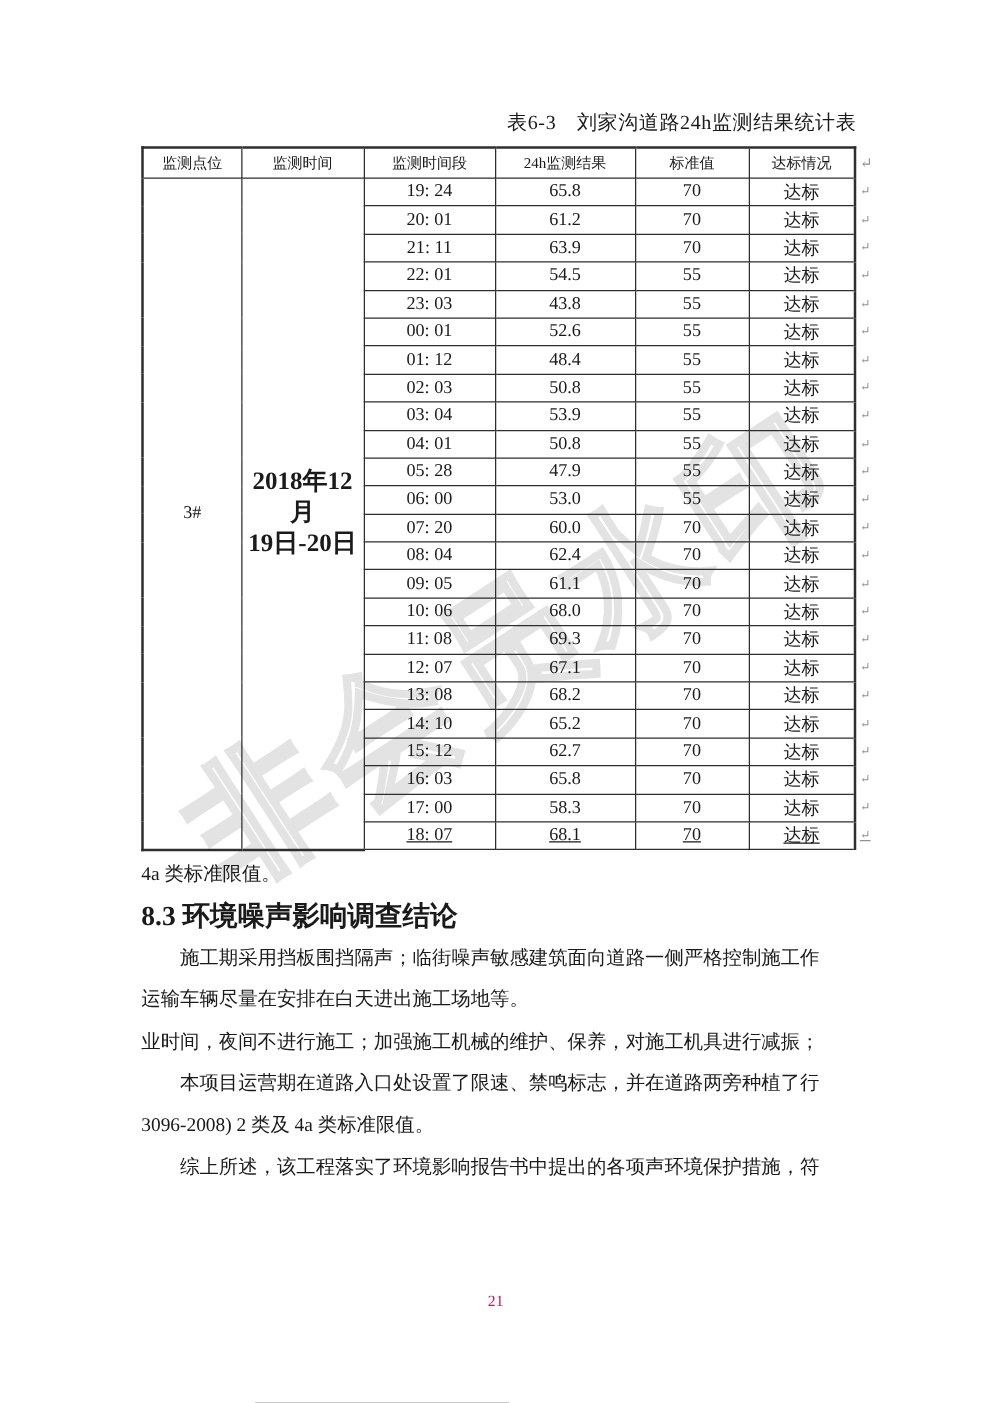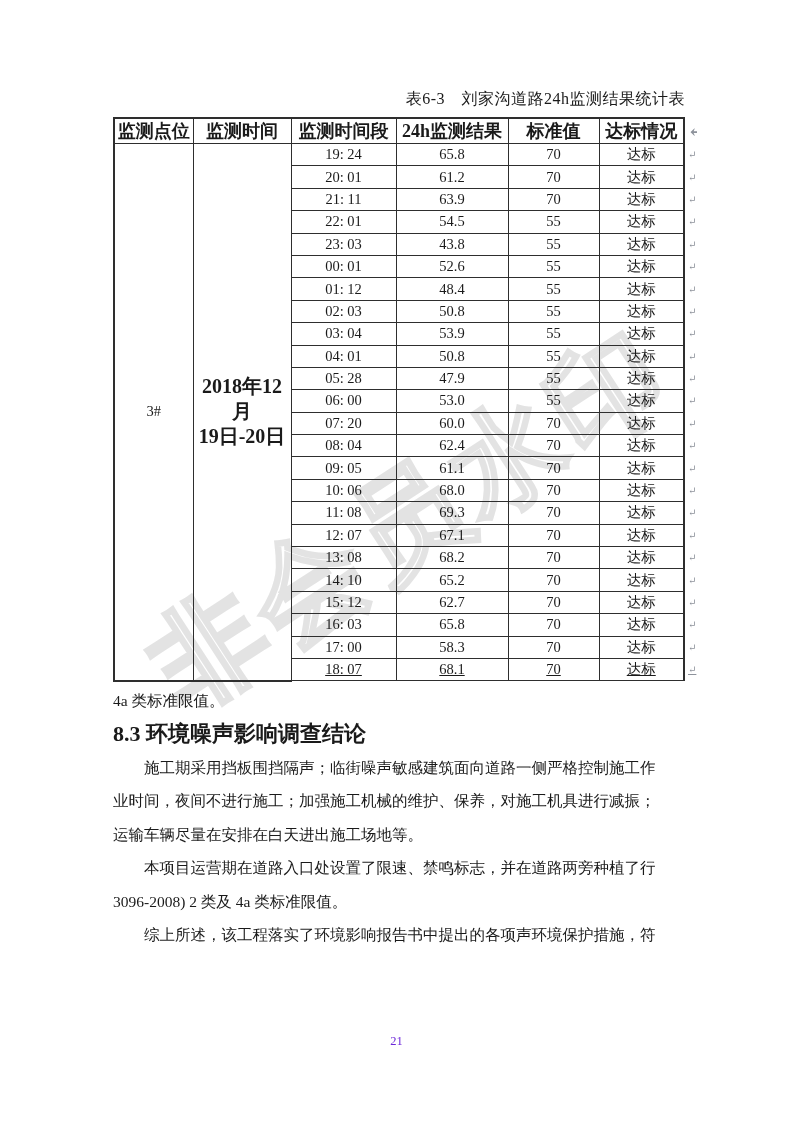--- a/index.html
+++ b/index.html
@@ -28,41 +28,41 @@
   }
   
   table.monitor {
     border-collapse:collapse; table-layout:fixed; width:584px;
     font-size:14.5px;
   }
   table.monitor th, table.monitor td {
     border:1px solid #2e2e2e; text-align:center; vertical-align:middle;
     padding:0; overflow:hidden;
   }
-  table.monitor thead th { height:23px; font-size:18px; font-weight:bold; border-top:2px solid #2e2e2e; }
+  table.monitor thead th { height:23px; font-size:12px; font-weight:normal; border-top:2px solid #2e2e2e; }
   table.monitor tbody td { height:21.4px; }
   .frame-l { border-left:2px solid #2e2e2e !important; }
   .frame-r { border-right:2px solid #2e2e2e !important; }
   .last-row td { border-bottom:2px solid #2e2e2e;text-decoration:underline; }
   .point-cell, .time-cell { border-bottom:2px solid #2e2e2e !important; font-size:14.5px; }
   .time-cell div { line-height:25px; font-size:20px;font-weight:bold; }
   .eol-cell {
     border:none !important; text-align:left !important; padding-left:3px !important;
     color:#8d929b; font-size:10px; font-weight:normal;
   }
   
   .bodytext { margin-top:2px; font-size:15.5px; line-height:33.5px; }
   .para { margin:0; }
   .ln { text-align:left; }
   .ln.first { text-indent:31px; }
   .section-heading { font-size:22px; font-weight:bold; line-height:33.5px; margin:0; }
   
   .page-number {
     position:absolute; left:0; right:0; top:1034px; text-align:center;
-    font-size:12.5px; color:#6d28d9; z-index:2;
+    font-size:12.5px; color:#be185d; z-index:2;
   }
 </style>
 </head>
 <body>
 
 <div class="page">
 
   <div class="watermark">非会员水印</div>
 
   <div class="content">
@@ -267,22 +267,22 @@
         </tbody>
     </table>
 
     <div class="bodytext">
       <p class="para">
         <span class="ln" style="display:block">4a 类标准限值。</span>
       </p>
       <h3 class="section-heading">8.3 环境噪声影响调查结论</h3>
       <p class="para">
         <span class="ln first" style="display:block">施工期采用挡板围挡隔声；临街噪声敏感建筑面向道路一侧严格控制施工作</span>
+        <span class="ln" style="display:block">运输车辆尽量在安排在白天进出施工场地等。</span>
         <span class="ln" style="display:block">业时间，夜间不进行施工；加强施工机械的维护、保养，对施工机具进行减振；</span>
-        <span class="ln" style="display:block">运输车辆尽量在安排在白天进出施工场地等。</span>
       </p>
       <p class="para">
         <span class="ln first" style="display:block">本项目运营期在道路入口处设置了限速、禁鸣标志，并在道路两旁种植了行</span>
         <span class="ln" style="display:block">3096-2008) 2 类及 4a 类标准限值。</span>
       </p>
       <p class="para">
         <span class="ln first" style="display:block">综上所述，该工程落实了环境影响报告书中提出的各项声环境保护措施，符</span>
       </p>
     </div>
 

